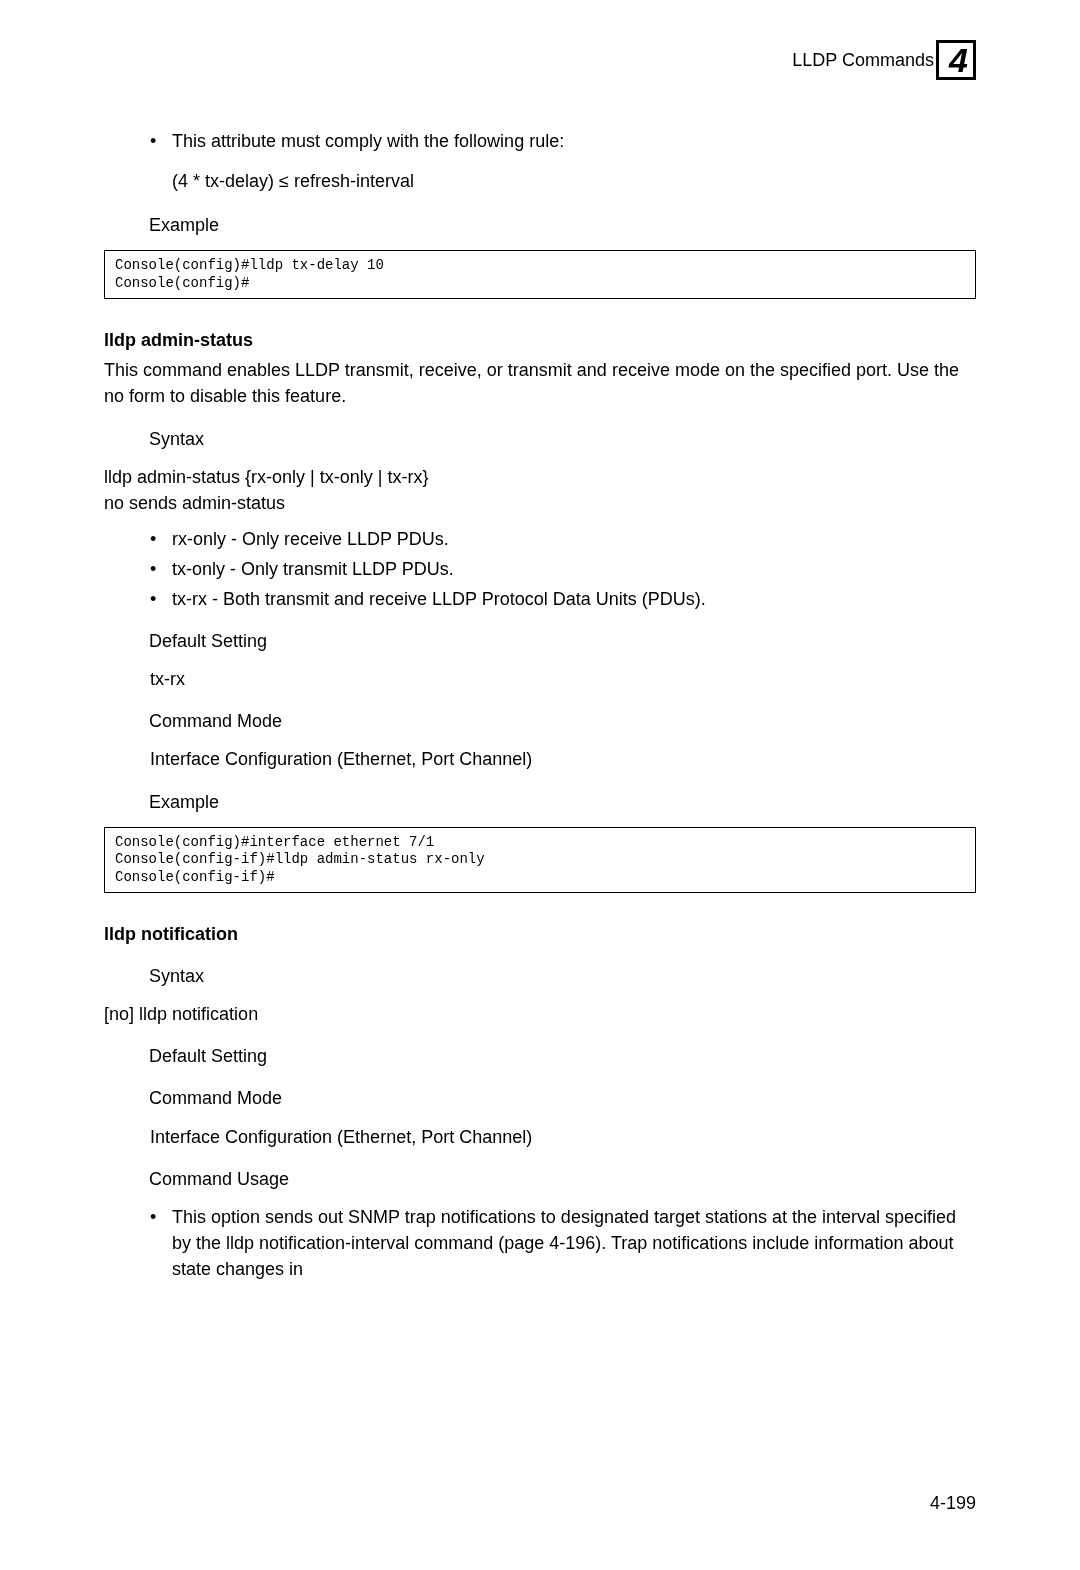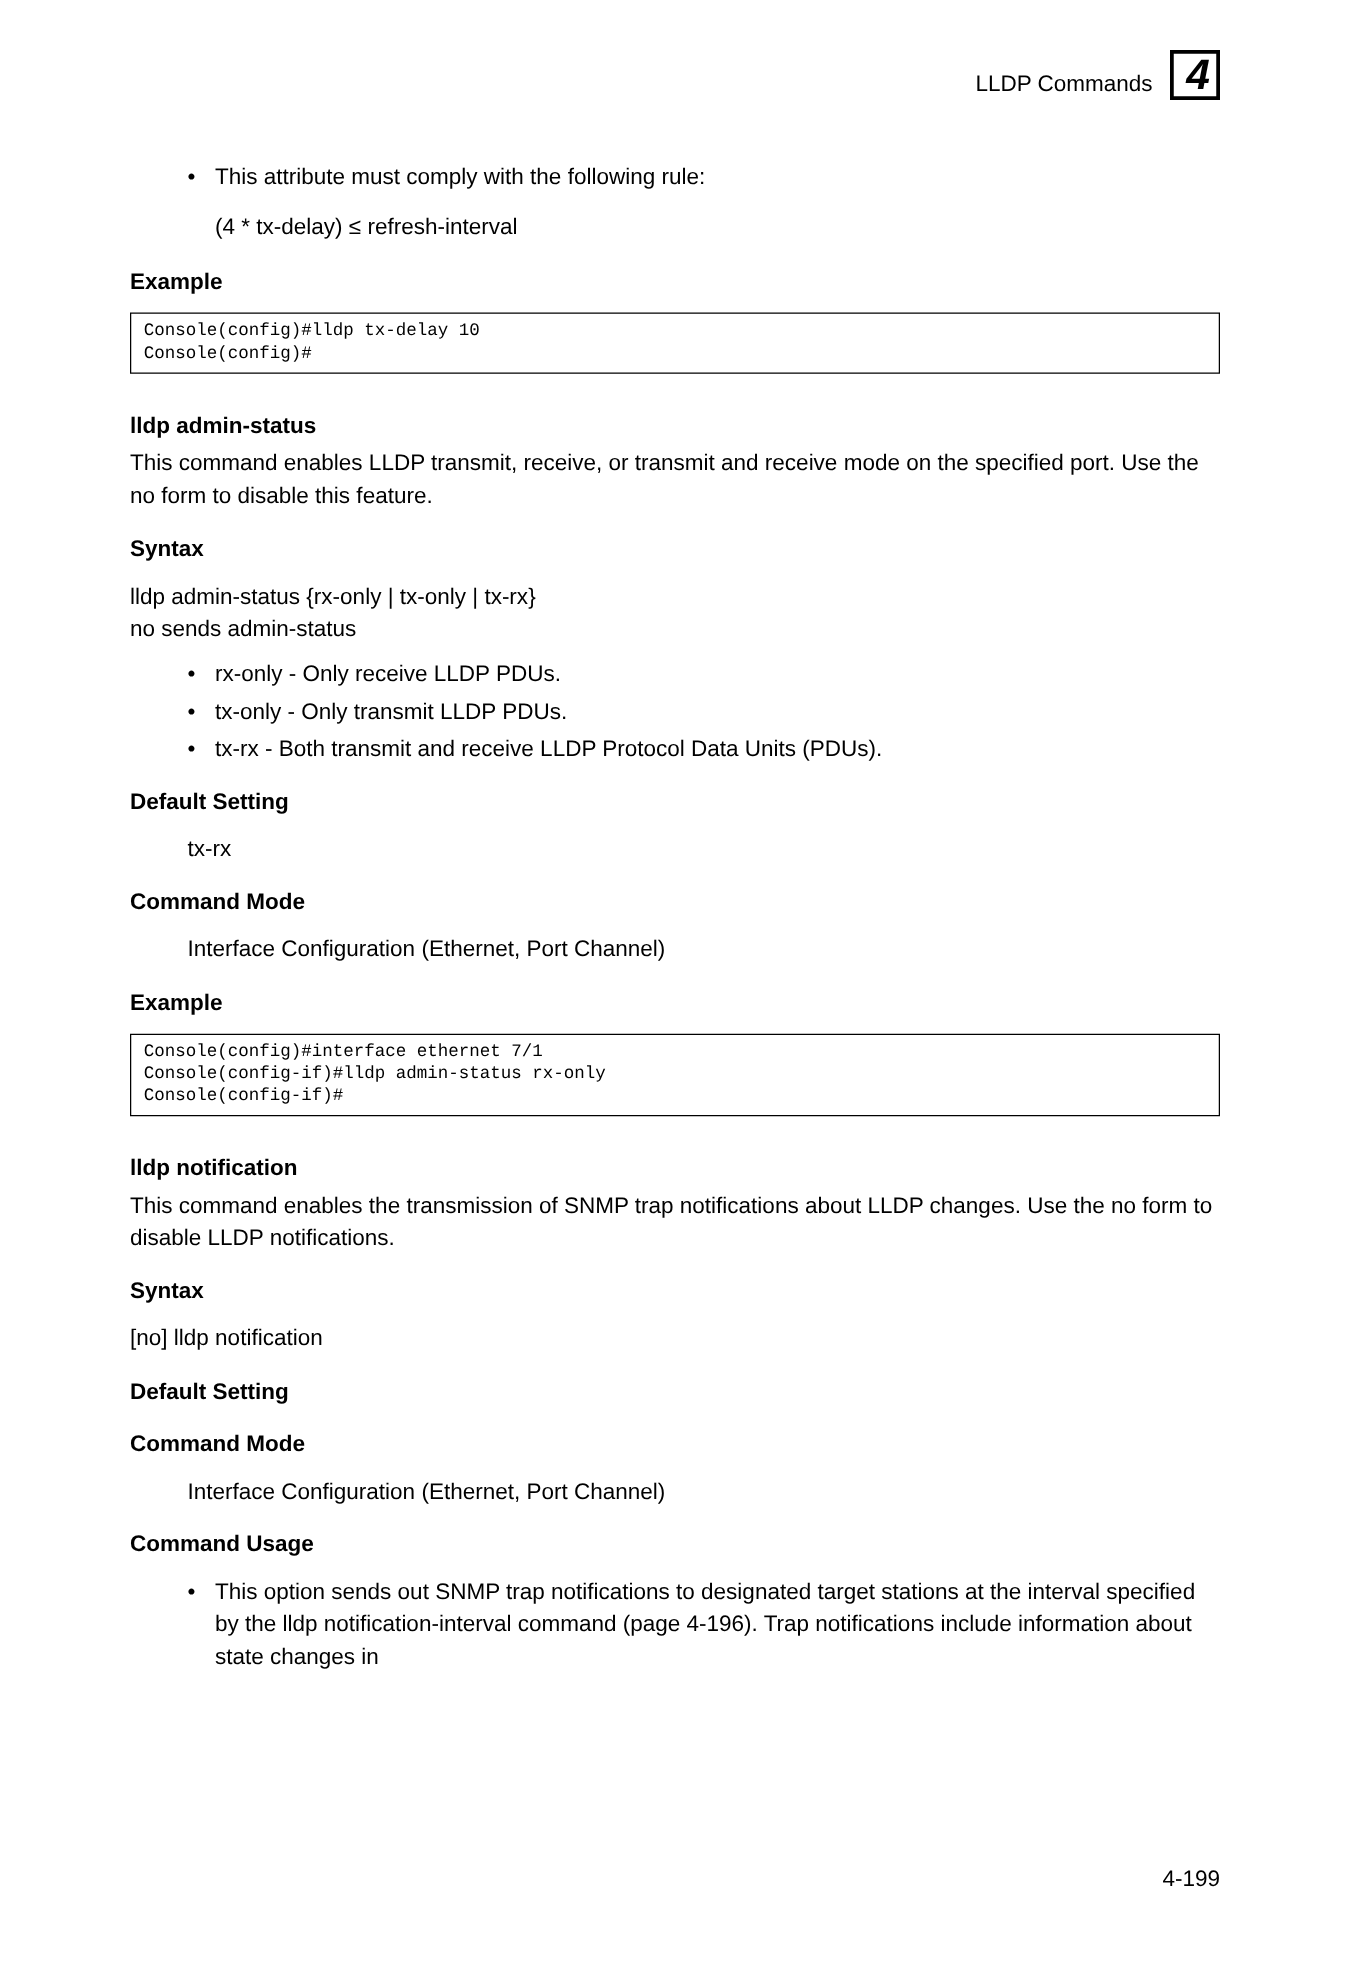--- a/index.html
+++ b/index.html
@@ -12,23 +12,23 @@
       width: 1080px;
       height: 1570px;
       position: relative;
       padding: 0;
     }
     .page {
       padding: 40px 104px 0 104px;
     }
     .header {
       display: flex;
-      align-items: flex-end;
+      align-items: center;
       justify-content: flex-end;
-      gap: 14px;
+      gap: 2px;
       margin-bottom: 48px;
     }
     .header-text {
       font-size: 18px;
     }
     .header-num {
       border: 3px solid #000;
       padding: 0 6px 0 10px;
       height: 40px;
       display: flex;
@@ -55,23 +55,24 @@
       flex-shrink: 0;
     }
     .bullet-item .txt {
       flex: 1;
     }
     .sub-indent {
       margin-left: 68px;
       margin-bottom: 18px;
     }
     .section-head {
-      font-weight: bold;
+      font-weight: normal;
       margin-top: 16px;
       margin-bottom: 12px;
+      margin-left: 45px;
     }
     .cmd-head {
       font-weight: bold;
       margin-top: 28px;
       margin-bottom: 4px;
     }
     .body-text {
       margin-bottom: 10px;
     }
     .codebox {
@@ -157,23 +158,20 @@
 
     <div class="section-head">Command Mode</div>
     <div class="indent">Interface Configuration (Ethernet, Port Channel)</div>
 
     <div class="section-head">Example</div>
     <div class="codebox">Console(config)#interface ethernet 7/1
 Console(config-if)#lldp admin-status rx-only
 Console(config-if)#</div>
 
     <div class="cmd-head">lldp notification</div>
-    <div class="body-text">
-      <span>This command enables the transmission of SNMP trap notifications about LLDP changes. Use the </span><span class="bold">no</span><span> form to disable LLDP notifications.</span>
-    </div>
 
     <div class="section-head">Syntax</div>
     <div class="syntax-block">
       <div>
         <span>[</span><span class="bold">no</span><span>] </span><span class="bold">lldp notification</span>
       </div>
     </div>
 
     <div class="section-head">Default Setting</div>
 

